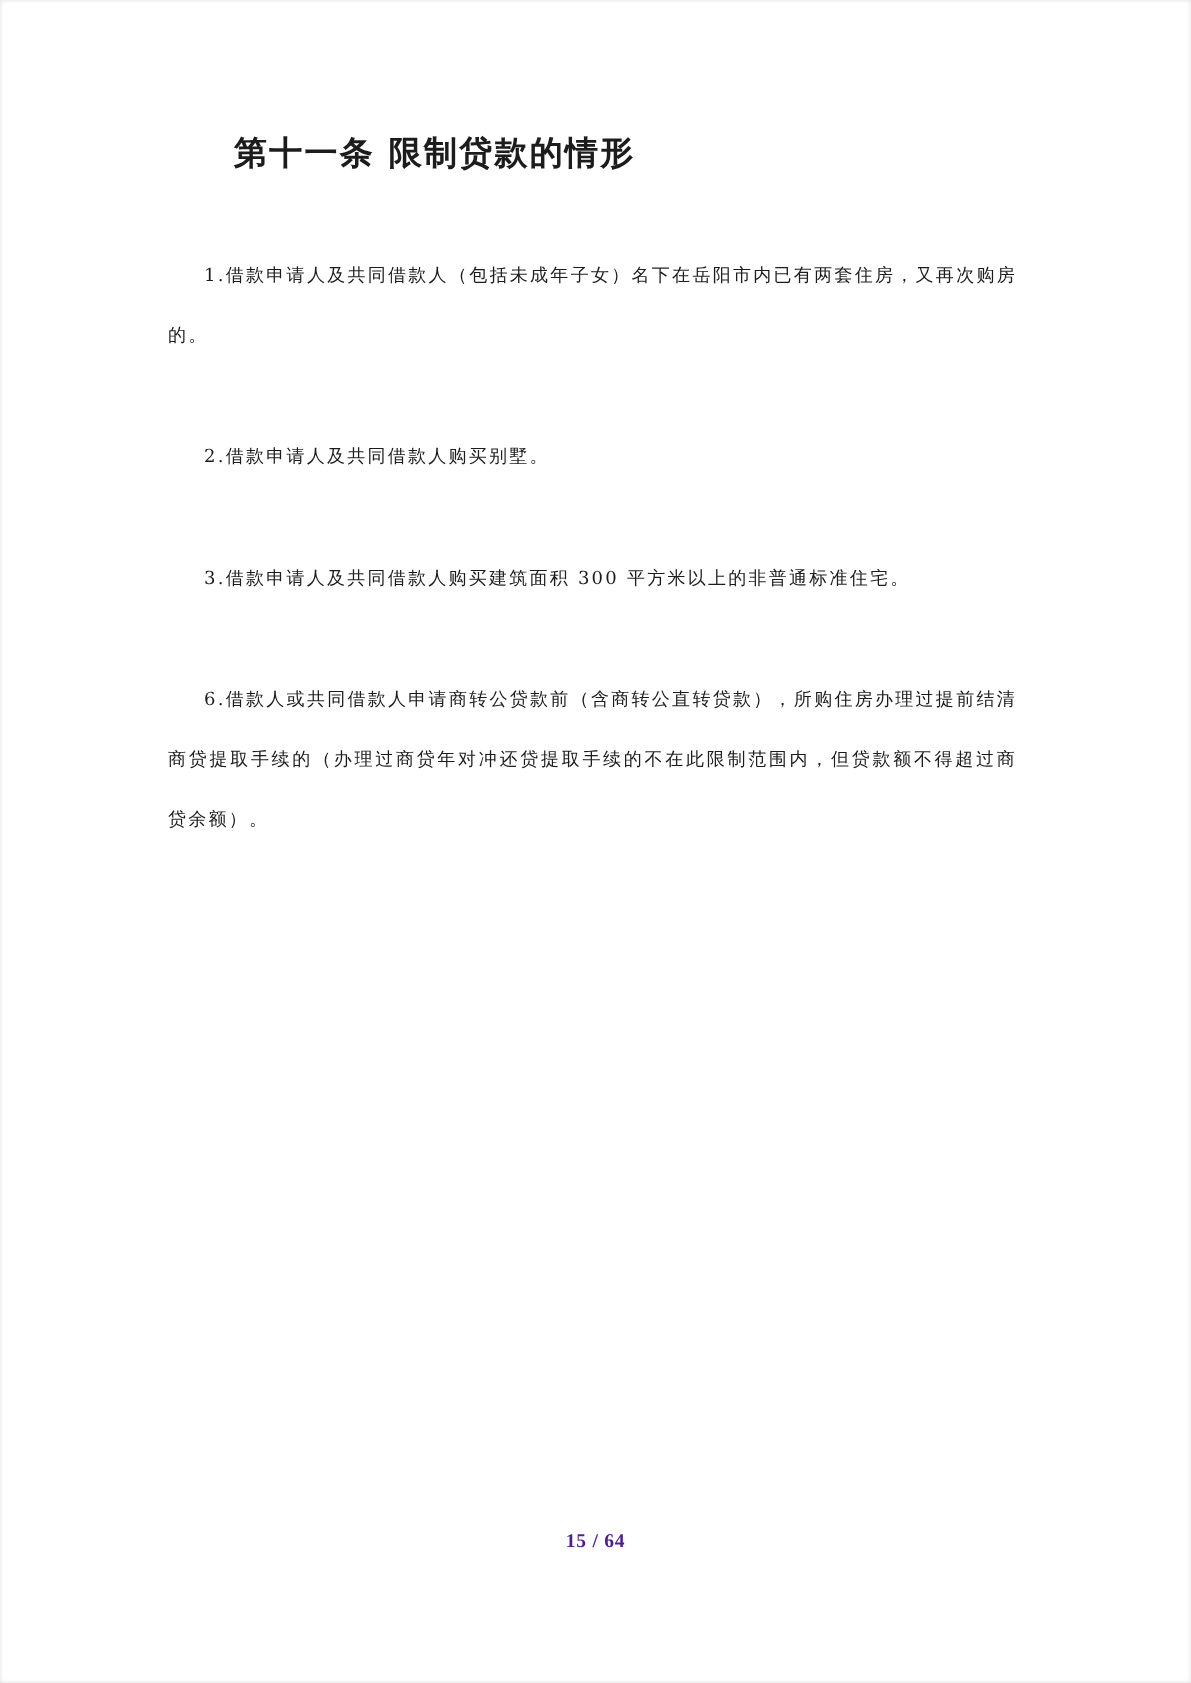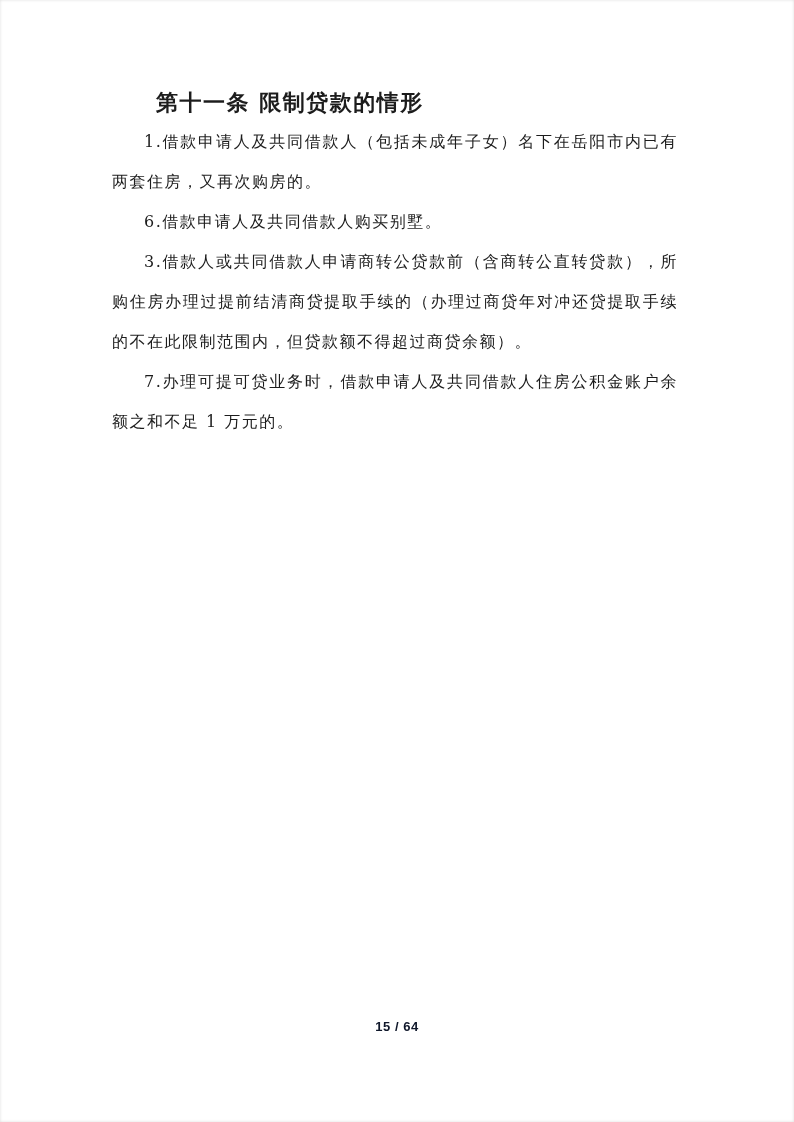--- a/index.html
+++ b/index.html
@@ -25,49 +25,50 @@
   }
   .doc-heading {
     font-size: 22px;
     font-weight: bold;
     line-height: 40px;
     letter-spacing: 1.5px;
     text-indent: 2em;
     white-space: nowrap;
   }
   .doc-paragraph {
-    font-size: 16px;
+    font-size: 12px;
     line-height: 40px;
     letter-spacing: 1.5px;
     text-indent: 2em;
     text-align: justify;
     color: #1c1c1c;
+    margin-top: 41px;
   }
   .footer {
     position: absolute;
     top: 1016px;
     left: 0;
     width: 100%;
     text-align: center;
   }
   .page-number {
-    font-family: Liberation Sans, sans-serif;
+    font-family: Liberation Serif, serif;
     font-size: 13px;
     font-weight: bold;
-    color: #0f172a;
+    color: #4c1d95;
     letter-spacing: 0.5px;
   }
 </style>
 </head>
 <body>
 
 <div class="page">
   <div class="content">
     <h1 class="doc-heading">第十一条 限制贷款的情形</h1>
     <p class="doc-paragraph">1.借款申请人及共同借款人（包括未成年子女）名下在岳阳市内已有两套住房，又再次购房的。</p>
-    <p class="doc-paragraph">6.借款申请人及共同借款人购买别墅。</p>
-    <p class="doc-paragraph">3.借款人或共同借款人申请商转公贷款前（含商转公直转贷款），所购住房办理过提前结清商贷提取手续的（办理过商贷年对冲还贷提取手续的不在此限制范围内，但贷款额不得超过商贷余额）。</p>
-    <p class="doc-paragraph">7.办理可提可贷业务时，借款申请人及共同借款人住房公积金账户余额之和不足 1 万元的。</p>
+    <p class="doc-paragraph">2.借款申请人及共同借款人购买别墅。</p>
+    <p class="doc-paragraph">3.借款申请人及共同借款人购买建筑面积 300 平方米以上的非普通标准住宅。</p>
+    <p class="doc-paragraph">6.借款人或共同借款人申请商转公贷款前（含商转公直转贷款），所购住房办理过提前结清商贷提取手续的（办理过商贷年对冲还贷提取手续的不在此限制范围内，但贷款额不得超过商贷余额）。</p>
   </div>
   <div class="footer">
     <span class="page-number">15 / 64</span>
   </div>
 </div>
 
 </body></html>

